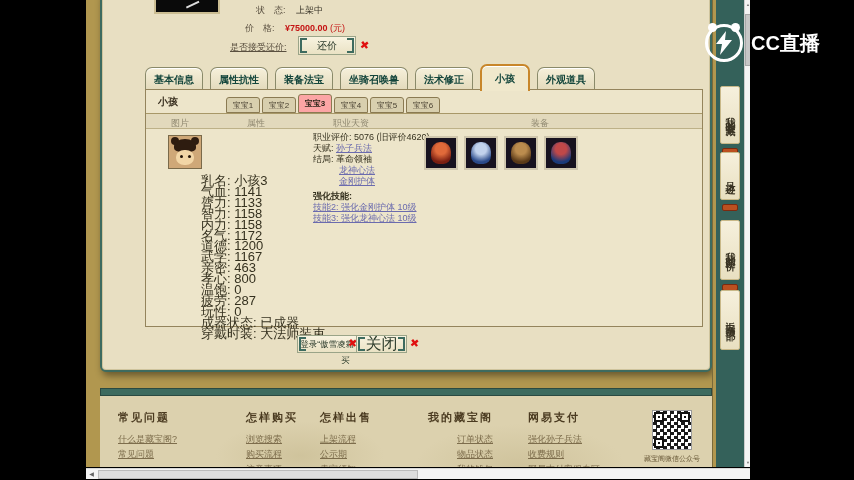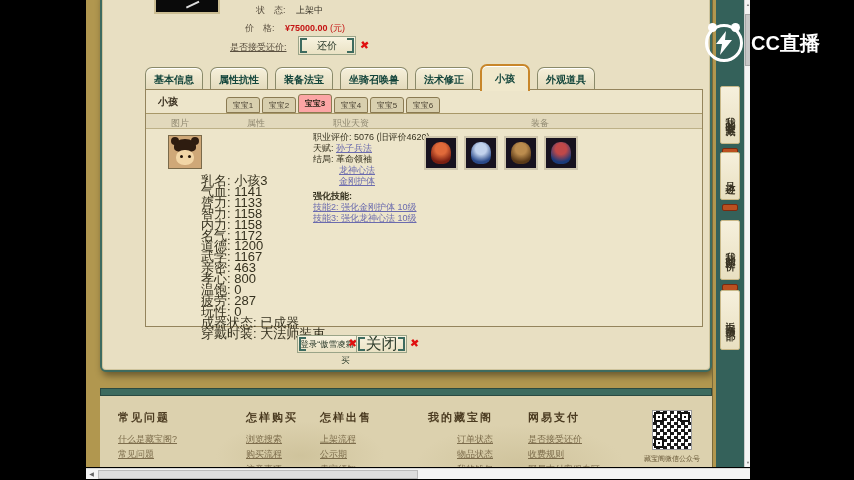--- a/index.html
+++ b/index.html
@@ -239,21 +239,21 @@
             <div class="flink">卖家须知</div>
           </div>
           <div class="fcol" style="left:328px;text-align:right;">
             <div class="fcol-title">我的藏宝阁</div>
             <div class="flink">订单状态</div>
             <div class="flink">物品状态</div>
             <div class="flink">我的钱包</div>
           </div>
           <div class="fcol" style="left:428px;">
             <div class="fcol-title">网易支付</div>
-            <div class="flink">是否接受还价</div>
+            <div class="flink">强化孙子兵法</div>
             <div class="flink">收费规则</div>
             <div class="flink">网易支付客服专区</div>
           </div>
         </div>
     </div>
 
     <div class="sidenav" id="side-nav">
         <div class="side-btn" style="top:86px;height:58px;">我的收藏</div>
         <div class="side-knot" style="top:148px;"></div>
         <div class="side-btn" style="top:152px;height:48px;">足迹</div>

